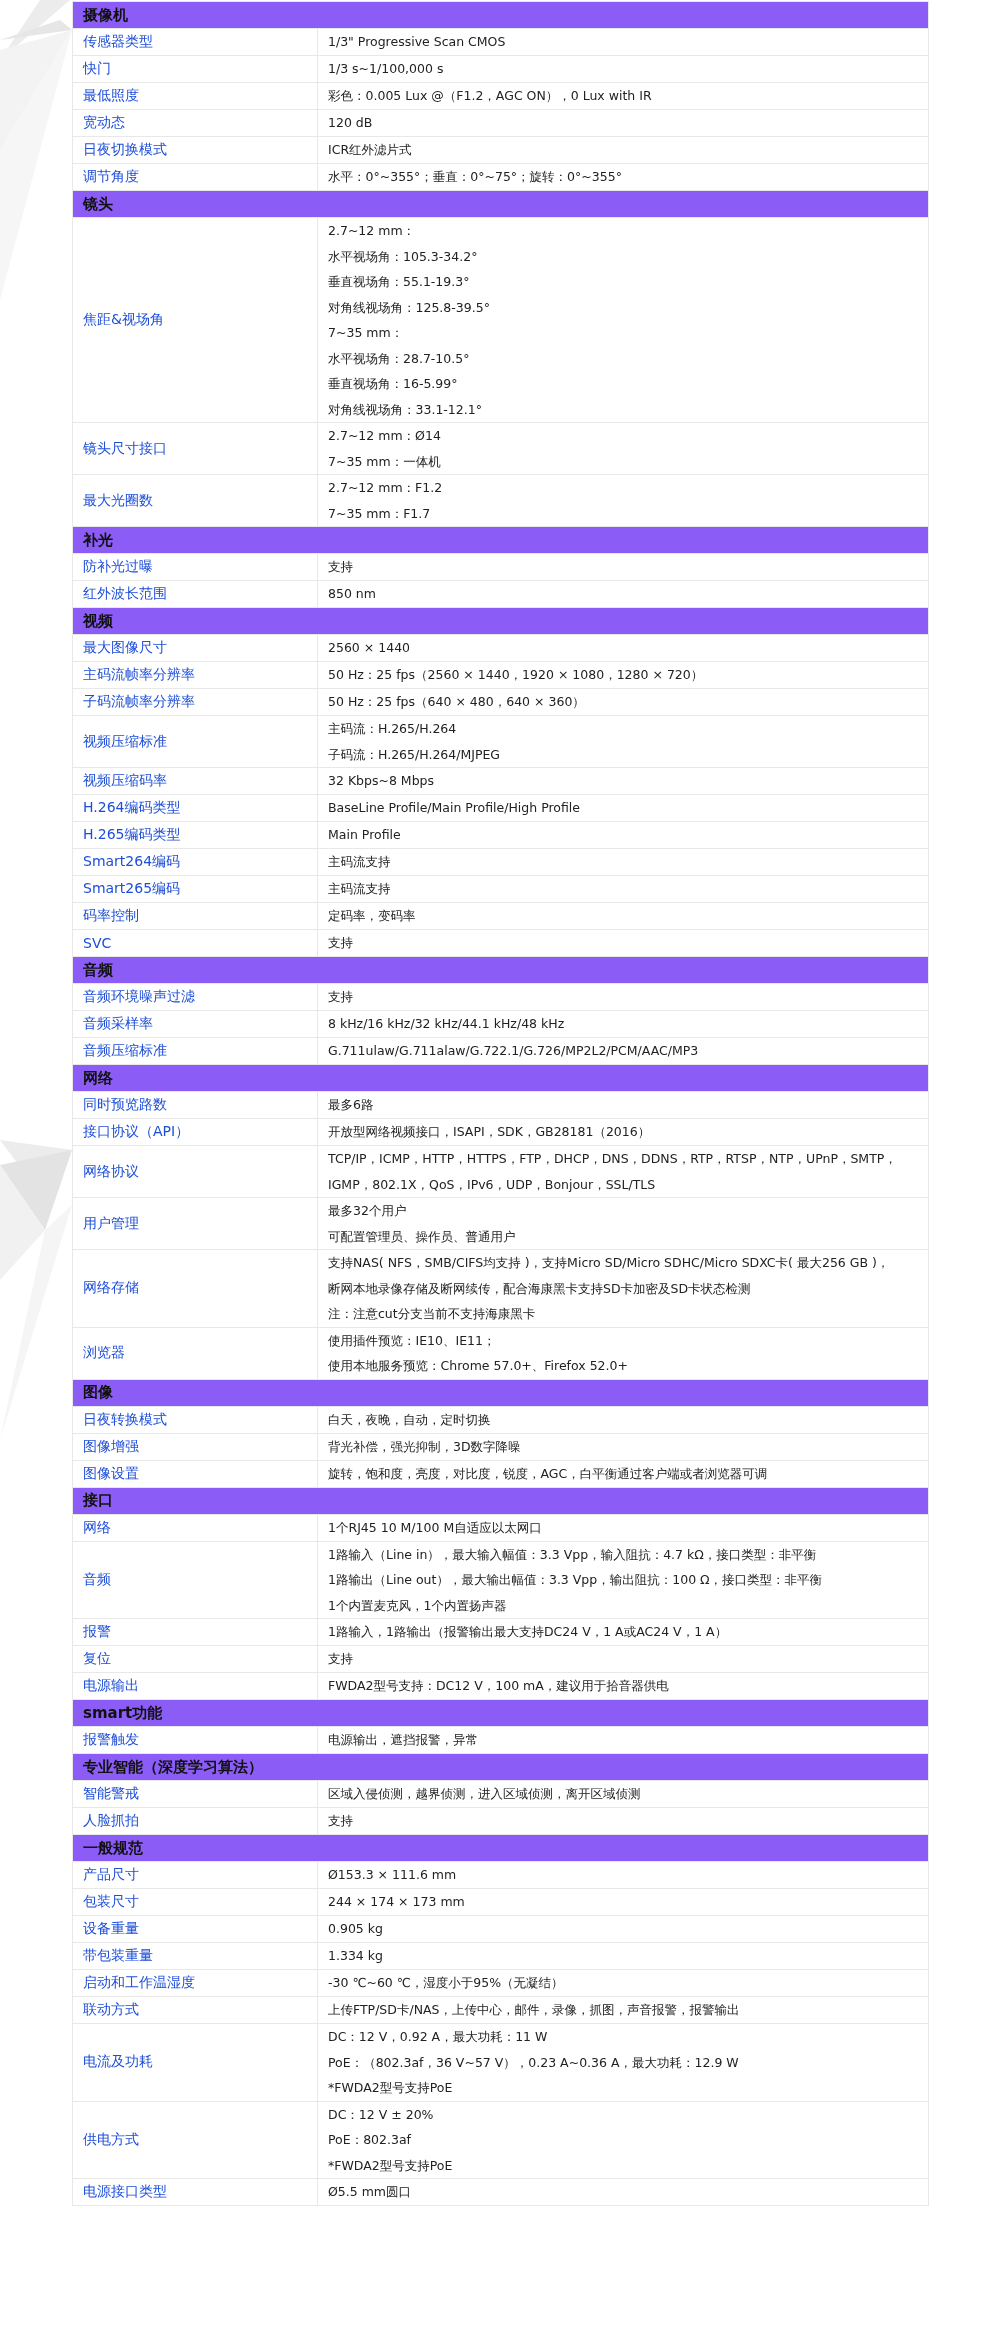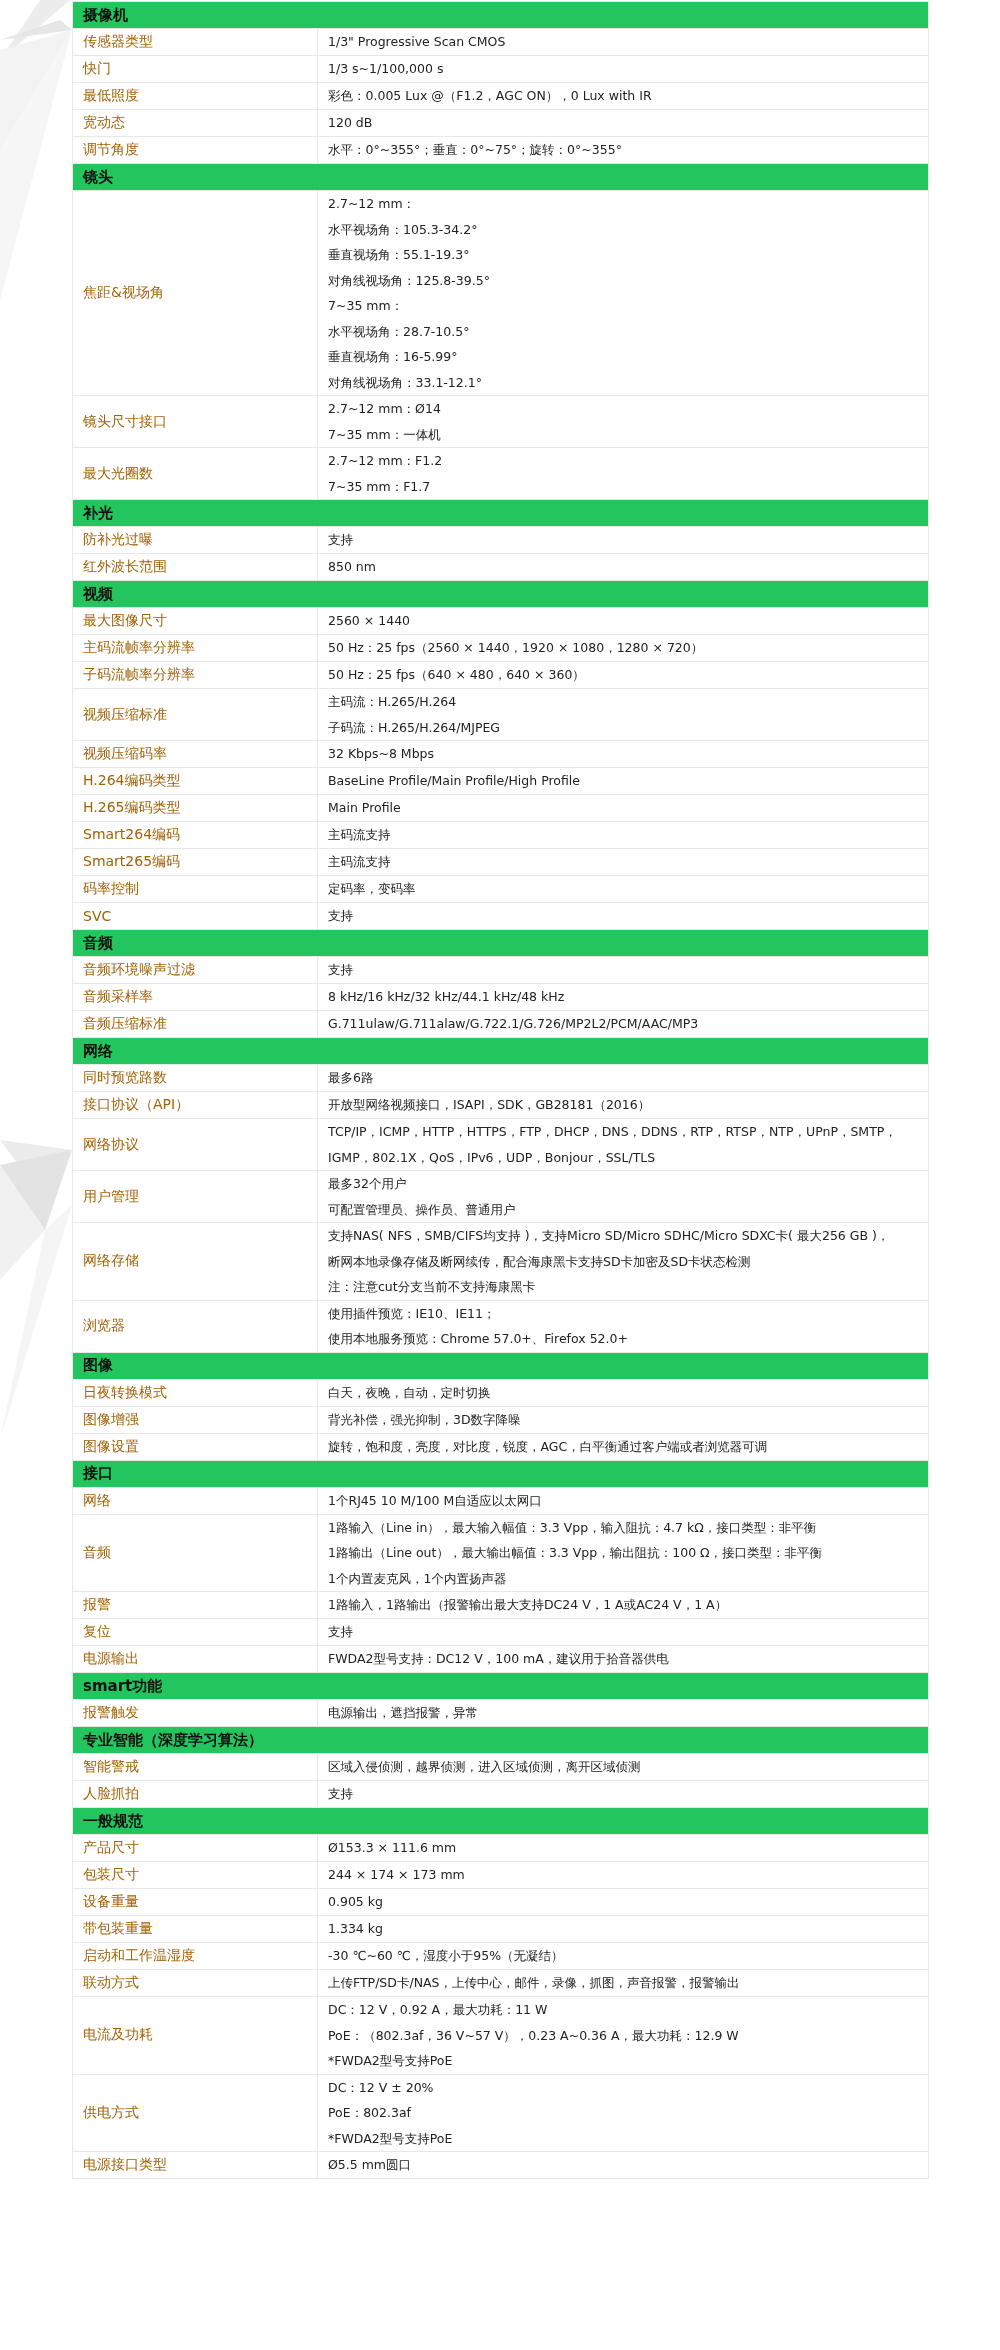--- a/index.html
+++ b/index.html
@@ -13,24 +13,24 @@
   .spec-table {
     position: absolute; left: 72px; top: 1px; width: 857px;
     border-collapse: collapse; table-layout: fixed;
   }
   .spec-table td {
     border: 1px solid #e8e8e8; padding: 0 0 0 10px; vertical-align: middle;
     box-sizing: border-box;
   }
   .col-label { width: 245px; }
   .section-row td {
-    background: #22c55e; height: 27px; font-weight: bold; font-size: 15px; color: #111111;
+    background: #8b5cf6; height: 27px; font-weight: bold; font-size: 15px; color: #111111;
   }
   .row td { height: 27px; background: #ffffff; }
-  .label { font-size: 14px; color: #a16207; }
+  .label { font-size: 14px; color: #1d4ed8; }
   .value { font-size: 12.5px; color: #222222; }
   .value .line { display: block; line-height: 25.5px; white-space: nowrap; }
   .row.single .value .line { line-height: 26px; }
 </style>
 </head>
 <body>
 
 <div class="watermark" style="top:0;">
   <svg viewBox="0 0 140 300">
     <polygon points="0,60 70,0 40,0" fill="#ececec"></polygon>
@@ -79,20 +79,26 @@
         </td>
   </tr>
 
   <tr class="row single">
     <td class="label">宽动态</td>
     <td class="value">
           <span class="line">120 dB</span>
         </td>
   </tr>
 
+  <tr class="row single">
+    <td class="label">日夜切换模式</td>
+    <td class="value">
+          <span class="line">ICR红外滤片式</span>
+        </td>
+  </tr>
 
   <tr class="row single">
     <td class="label">调节角度</td>
     <td class="value">
           <span class="line">水平：0°~355°；垂直：0°~75°；旋转：0°~355°</span>
         </td>
   </tr>
 
   <tr class="section-row">
     <td colspan="2">镜头</td>

